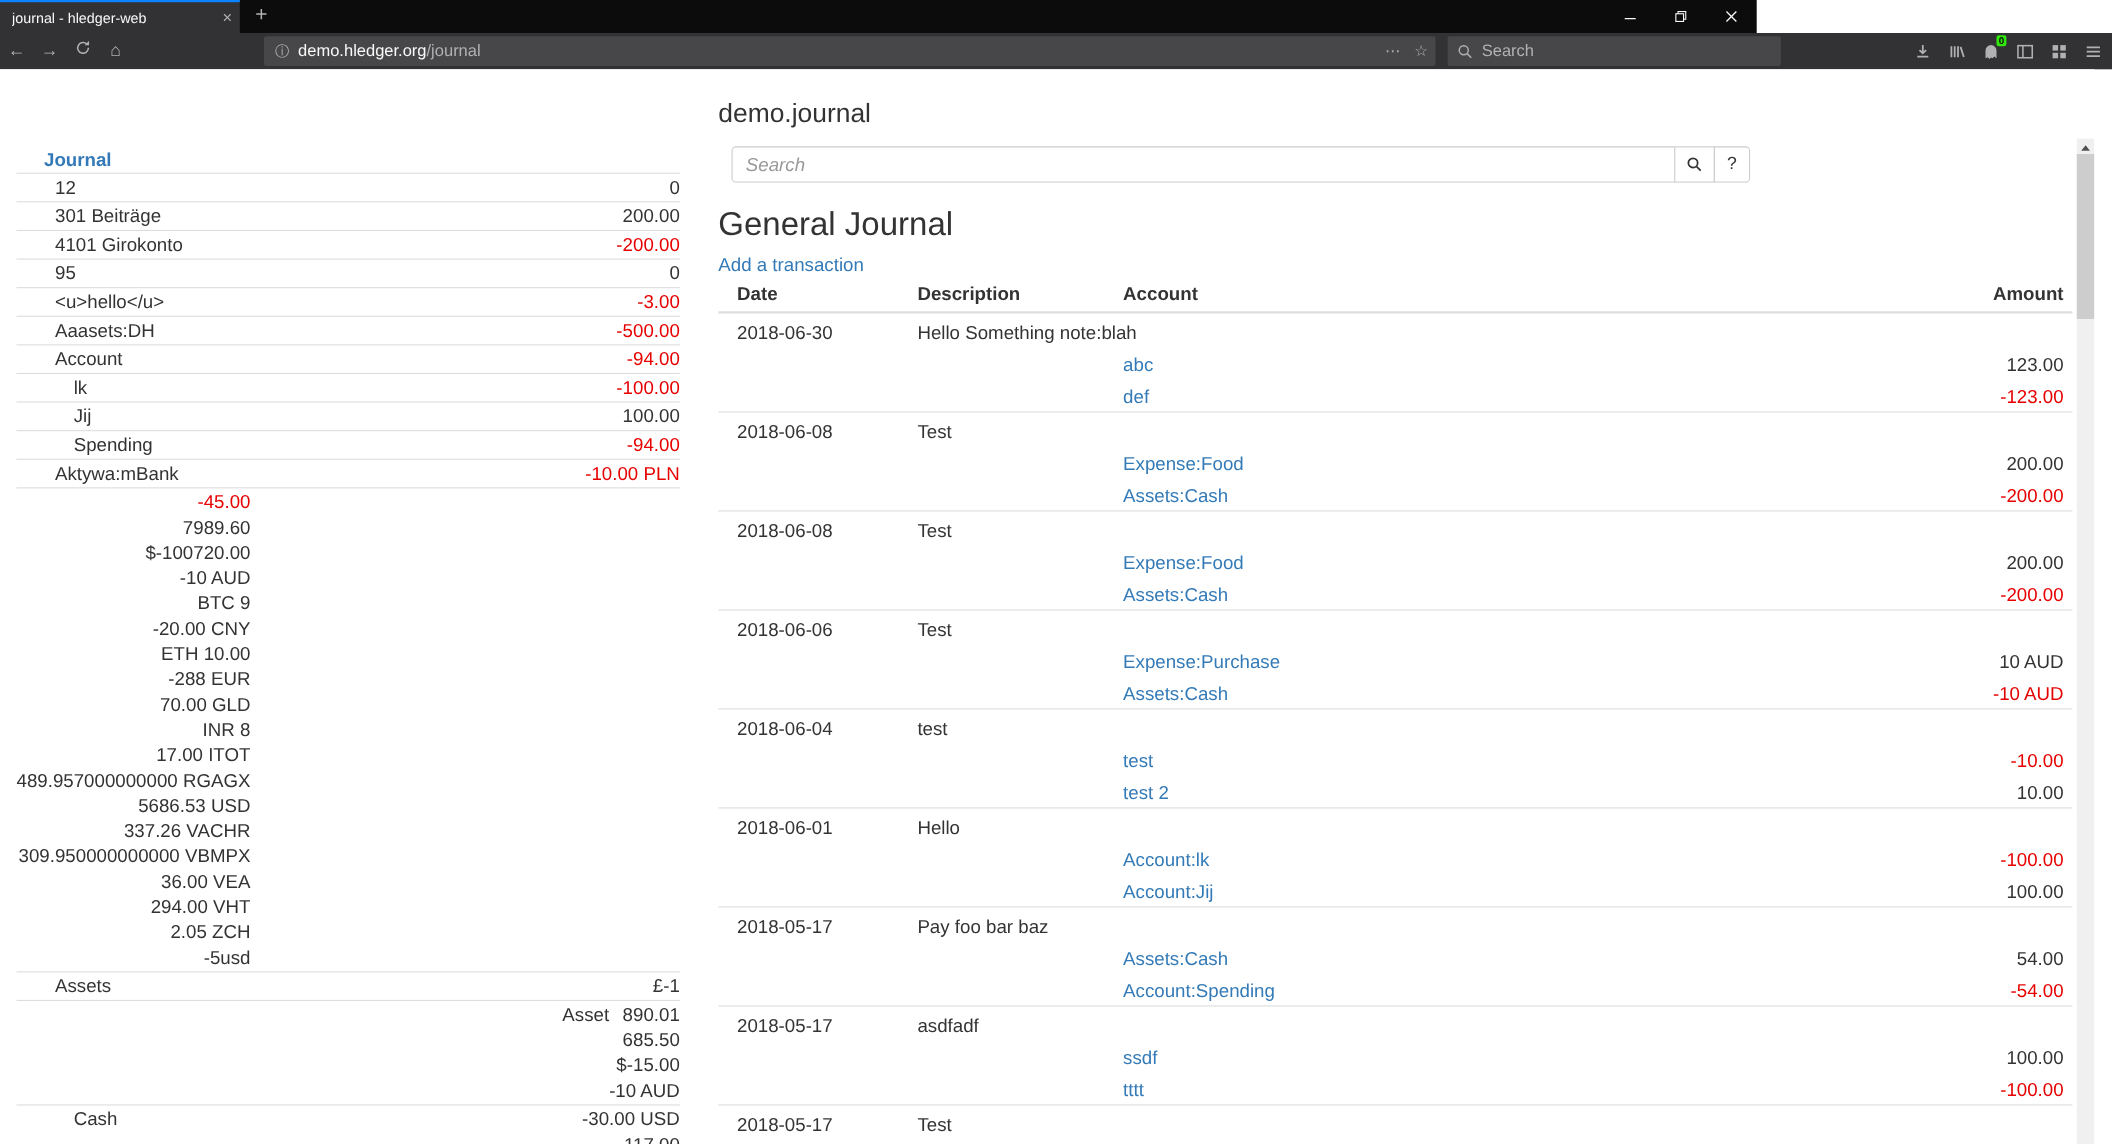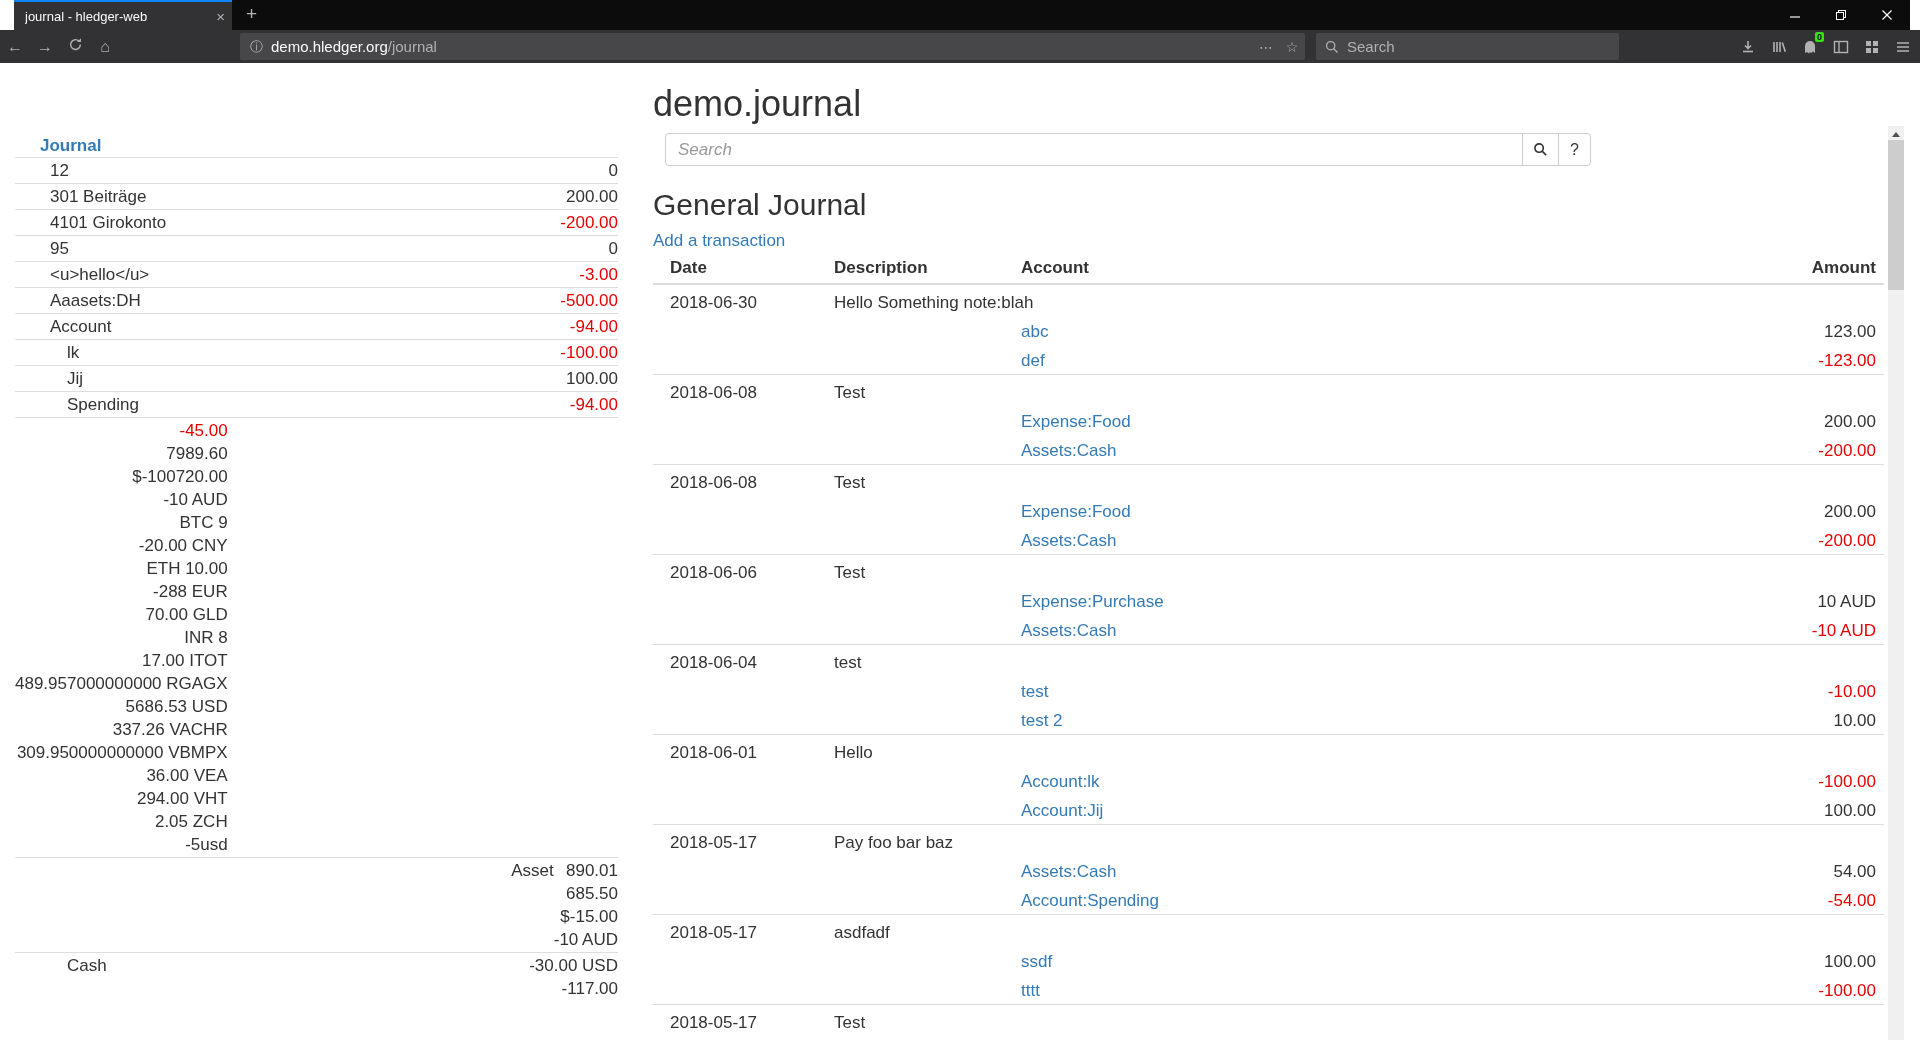--- a/index.html
+++ b/index.html
@@ -1,21 +1,21 @@
 <!DOCTYPE html>
 <html><head>
 <meta charset="utf-8">
 <style>
   *{box-sizing:border-box;margin:0;padding:0}
   html,body{width:1920px;height:1040px;overflow:hidden;background:#fff;
     font-family:"Liberation Sans","DejaVu Sans",sans-serif;}
   a{cursor:pointer}
 
   
-  .tabbar{position:absolute;top:0;left:14px;width:1896px;height:30px;background:#0c0c0d;display:flex;align-items:stretch}
+  .tabbar{position:absolute;top:0;left:0;width:1597px;height:30px;background:#0c0c0d;display:flex;align-items:stretch}
   .tab{width:218px;background:#323234;border-top:2px solid #0a84ff;display:flex;align-items:center;padding:0 7px 0 11px;color:#f9f9fa;font-size:13px}
   .tab-title{flex:1;overflow:hidden;white-space:nowrap}
   .tab-close{color:#b1b1b3;font-size:15px;padding-left:6px}
   .newtab{color:#b1b1b3;font-size:19px;line-height:28px;padding:0 14px}
   .win-controls{position:absolute;right:0;top:0;height:30px;display:flex}
   .win-btn{width:46px;display:flex;align-items:center;justify-content:center}
 
   .navbar{position:absolute;top:30px;left:0;width:1920px;height:33px;background:#323234;display:flex;align-items:center}
   .nav-icon{width:30px;text-align:center;color:#b1b1b3;font-size:16px;flex:none;line-height:33px}
   .urlbar{position:absolute;left:240px;top:3px;width:1065px;height:27px;background:#474749;border-radius:2px;display:flex;align-items:center;font-size:15px}
@@ -40,21 +40,21 @@
   .content{position:absolute;top:63px;left:0;width:1904px;height:977px;background:#fff;color:#333;font-size:17px;overflow:hidden}
 
   .sidebar{position:absolute;left:15px;top:71px;width:603px}
   .sb-heading{display:block;color:#337ab7;font-weight:bold;line-height:23px;padding-left:25px;text-decoration:none;font-size:17px}
   .acct-row{display:flex;align-items:flex-start;border-top:1px solid #ddd;padding:1px 0}
   .acct-name{flex:1;color:#333;text-decoration:none;line-height:23px;white-space:nowrap}
   .acct-amts{text-align:right;line-height:23px;white-space:nowrap}
   .neg{color:#e60000}
 
   .main{position:absolute;left:653px;top:0;width:1231px}
-  .page-title{font-size:36px;line-height:40px;font-weight:500;margin-top:21px;color:#333}
+  .page-title{font-size:24px;line-height:40px;font-weight:500;margin-top:21px;color:#333}
   .search-form{display:flex;margin:9px 0 0 12px;height:33px}
   .search-input{width:858px;height:33px;border:1px solid #ccc;border-radius:4px 0 0 4px;padding:0 12px;font-size:17px;font-family:inherit;color:#333;outline:none}
   .search-input::placeholder{color:#999;font-style:italic}
   .btn{height:33px;background:#fff;border:1px solid #ccc;margin-left:-1px;display:flex;align-items:center;justify-content:center;font-size:16px;color:#333}
   .btn-search{width:37px}
   .btn-help{width:33px;border-radius:0 4px 4px 0}
   .section-title{font-size:30px;line-height:34px;font-weight:500;margin-top:22px;color:#333}
   .add-link{display:inline-block;margin-top:7px;line-height:23px;color:#337ab7;text-decoration:none}
   .jtable{margin-top:4px}
   .jheader{display:flex;padding:0 8px 4px 17px;font-weight:bold;border-bottom:2px solid #ddd;line-height:23px}
@@ -229,20 +229,26 @@
             <div class="amt">100.00</div>
           </div>
         </div>
         <div class="acct-row">
           <a class="acct-name" style="padding-left: 52px;">Spending</a>
           <div class="acct-amts">
             <div class="amt neg">-94.00</div>
           </div>
         </div>
         <div class="acct-row">
+          <a class="acct-name" style="padding-left: 35px;">Aktywa:mBank</a>
+          <div class="acct-amts">
+            <div class="amt neg">-10.00 PLN</div>
+          </div>
+        </div>
+        <div class="acct-row">
           <div class="acct-amts">
             <div class="amt neg">-45.00</div>
             <div class="amt">7989.60</div>
             <div class="amt">$-100720.00</div>
             <div class="amt">-10 AUD</div>
             <div class="amt">BTC 9</div>
             <div class="amt">-20.00 CNY</div>
             <div class="amt">ETH 10.00</div>
             <div class="amt">-288 EUR</div>
             <div class="amt">70.00 GLD</div>
@@ -252,20 +258,26 @@
             <div class="amt">5686.53 USD</div>
             <div class="amt">337.26 VACHR</div>
             <div class="amt">309.950000000000 VBMPX</div>
             <div class="amt">36.00 VEA</div>
             <div class="amt">294.00 VHT</div>
             <div class="amt">2.05 ZCH</div>
             <div class="amt">-5usd</div>
           </div>
         </div>
         <div class="acct-row">
+          <a class="acct-name" style="padding-left: 35px;">Assets</a>
+          <div class="acct-amts">
+            <div class="amt">£-1</div>
+          </div>
+        </div>
+        <div class="acct-row">
           <a class="acct-name" style="padding-left: 52px; text-align: right;">Asset</a>
           <div class="acct-amts">
             <div class="amt">890.01</div>
             <div class="amt">685.50</div>
             <div class="amt">$-15.00</div>
             <div class="amt">-10 AUD</div>
           </div>
         </div>
         <div class="acct-row">
           <a class="acct-name" style="padding-left: 52px;">Cash</a>

